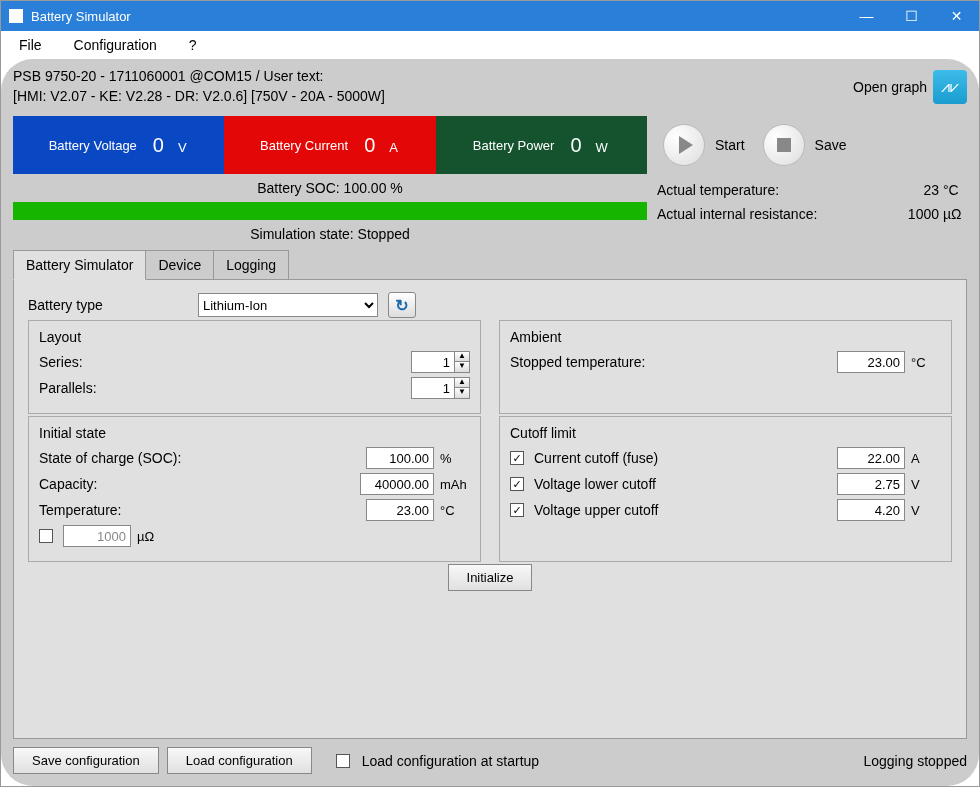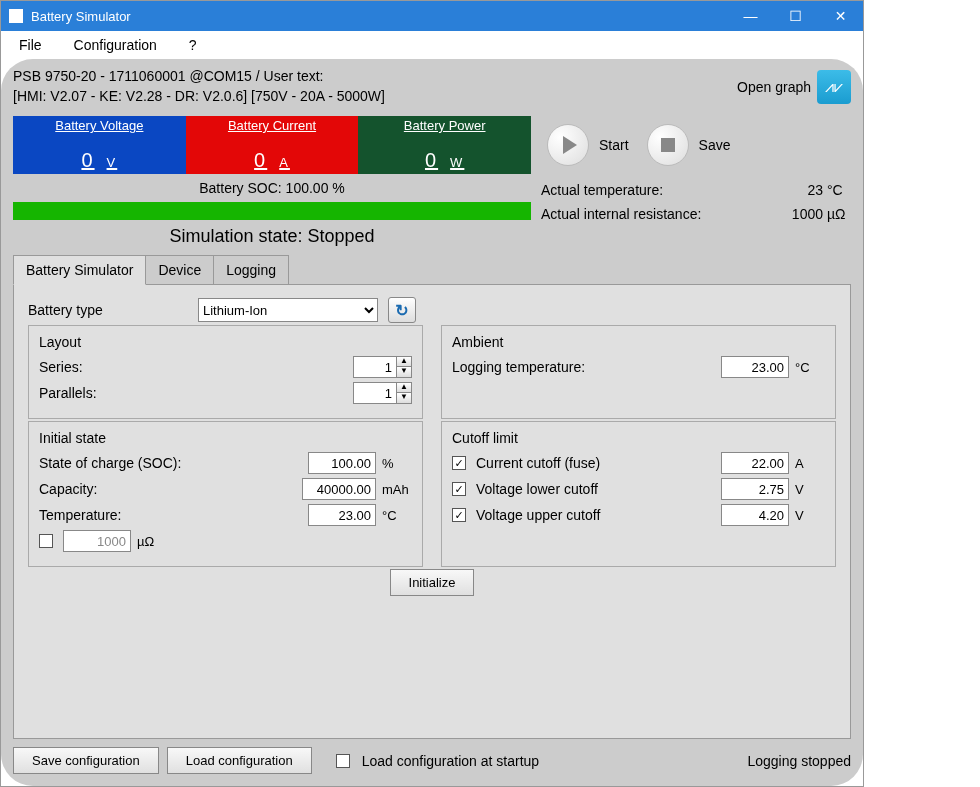--- a/index.html
+++ b/index.html
@@ -1,41 +1,41 @@
 <!DOCTYPE html>
 <html><head>
 <meta charset="utf-8">
 <style>
 * { box-sizing: border-box; margin: 0; padding: 0; font-family: "Segoe UI", Tahoma, sans-serif; }
 body { background: #fff; }
-.window { width: 864px; height: 787px; border: 1px solid #999; display: flex; flex-direction: column; }
+.window { width: 980px; height: 787px; border: 1px solid #999; display: flex; flex-direction: column; }
 .titlebar { background: #2a7fd8; color: #fff; height: 30px; display: flex; align-items: center; padding: 0 0 0 8px; font-size: 13px; }
 .titlebar .ticon { width: 14px; height: 14px; background: #fff; margin-right: 8px; }
 .titlebar .ttext { flex: 1; }
 .winbtn { width: 45px; height: 30px; display: flex; align-items: center; justify-content: center; font-size: 14px; }
 .menubar { background: #fff; height: 28px; display: flex; align-items: center; padding: 0 12px; font-size: 14px; gap: 20px; }
 .menuitem { padding: 4px 6px; cursor: default; }
 .content { flex: 1; background: #ccc; padding: 8px 12px 12px 12px; display: flex; flex-direction: column; gap: 6px; border-radius: 32px; }
 .infobar { display: flex; align-items: center; font-size: 14px; }
 .infotext { flex: 1; line-height: 1.4; }
 .openg { font-size: 14px; margin-right: 6px; }
 .gicon { width: 34px; height: 34px; background: linear-gradient(#3cbce8,#1a9cd0); border-radius: 4px; display:flex; align-items:center; justify-content:center; color:#fff; font-size:16px; }
 .dash { display: flex; gap: 10px; margin-top: 4px; }
 .dashL { flex: 1; display: flex; flex-direction: column; gap: 4px; }
 .meters { display: flex; height: 58px; }
-.meter { flex: 1; color: #fff; display: flex; flex-direction: column; align-items: center; justify-content: center; gap: 16px; text-decoration: underline; }
+.meter { flex: 1; color: #fff; display: flex; flex-direction: row; align-items: center; justify-content: center; gap: 16px; }
 .meter.blue { background: #0a47c2; }
 .meter.red { background: #e30707; }
 .meter.green { background: #14532d; }
 .mlabel { font-size: 13px; }
 .mval { font-size: 20px; font-weight: 500; letter-spacing: 2px; }
 .mval .unit { margin-left: 12px; }
 .socline { text-align: center; font-size: 14px; padding: 2px 0; }
 .socbar { height: 18px; background: #15b500; }
-.simstate { text-align: center; font-size: 18px; padding: 2px 0; }
+.simstate { text-align: center; font-size: 14px; padding: 2px 0; }
 .dashR { width: 310px; display: flex; flex-direction: column; gap: 8px; }
 .ssbtns { display: flex; gap: 18px; align-items: center; height: 58px; padding-left: 6px;}
 .rbtn { display: flex; align-items: center; gap: 10px; }
 .circ { width: 42px; height: 42px; border-radius: 50%; background: radial-gradient(circle at 30% 30%, #fff, #ddd); border: 1px solid #bbb; display: flex; align-items: center; justify-content: center; color: #888; font-size: 18px; }
 .circ .play { width:0; height:0; border-left:14px solid #888; border-top:9px solid transparent; border-bottom:9px solid transparent; margin-left:4px;}
 .circ .sq { width:14px; height:14px; background:#888; }
 .rtxt { font-size: 14px; }
 .stats { font-size: 14px; display:flex; flex-direction:column; gap: 8px; }
 .statrow { display: flex; align-items: center; }
 .statrow .sl { flex: 1; }
@@ -194,21 +194,21 @@
                       <div>▼</div>
                     </div>
                   </div>
               </div>
             </div>
           </div>
           <div class="col">
             <div class="group">
               <div class="gtitle">Ambient</div>
               <div class="frow">
-                <span class="fl">Logging temperature:</span>
+                <span class="fl">Stopped temperature:</span>
                 <input type="text" class="in60" value="23.00" style="">
                 <span class="unit">°C</span>
               </div>
               <div class="frow" style="height:22px;"></div>
             </div>
           </div>
         </div>
 
         <div class="cols">
           <div class="col">

